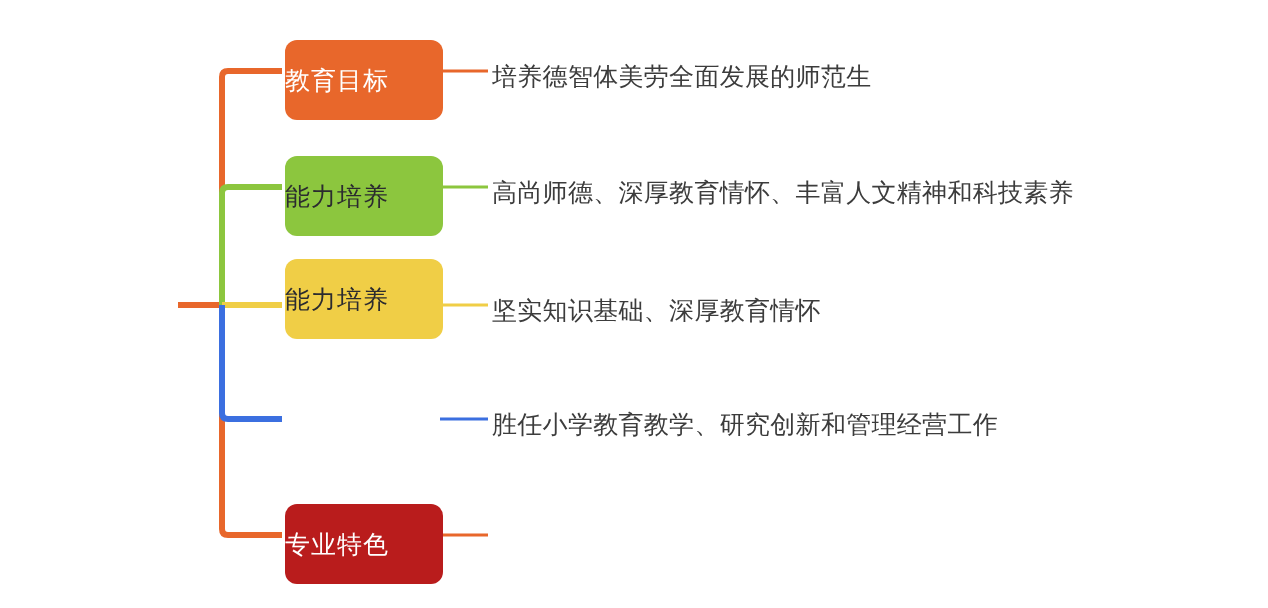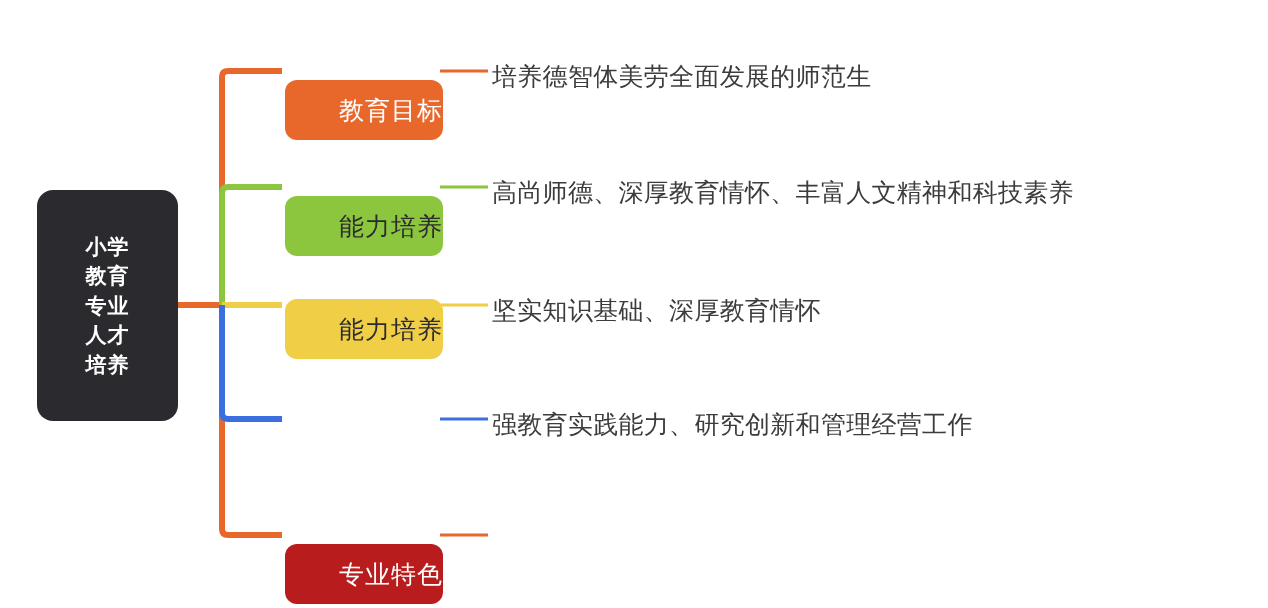--- a/index.html
+++ b/index.html
@@ -49,27 +49,26 @@
     font-weight: bold;
     line-height: 1.40;
     letter-spacing: 1px;
     white-space: nowrap;
   }
 
   
   .branch-node {
     position: absolute;
     width: 158px;
-    height: 60px;
+    height: 80px;
     border-radius: 12px;
     display: flex;
     align-items: center;
-    justify-content: flex-end;
+    justify-content: flex-start;
     z-index: 3;
-    margin-top: 40px;
   }
   .branch-label {
     font-size: 25px;
     font-weight: normal;
     letter-spacing: 1px;
     white-space: nowrap;
   }
 
   
   .leaf-text {
@@ -102,42 +101,35 @@
     <g fill="none" stroke-width="3" stroke-linecap="butt">
 
       <path d="M440,71 L488,71" stroke="#e8672b"></path>
       <path d="M440,187 L488,187" stroke="#8cc63e"></path>
       <path d="M440,305 L488,305" stroke="#f0ce46"></path>
       <path d="M440,419 L488,419" stroke="#3b6fe0"></path>
       <path d="M440,535 L488,535" stroke="#e8672b"></path>
     </g>
   </svg>
 
-  <div class="root-node">
-    <span class="root-line">小学</span>
-    <span class="root-line">教育</span>
-    <span class="root-line">专业</span>
-    <span class="root-line">人才</span>
-    <span class="root-line">培养</span>
-  </div>
 
   <div class="branch-node" style="left:285px; top:40px; background:#e8672b;">
     <span class="branch-label" style="color:#ffffff;">教育目标</span>
   </div>
   <div class="leaf-text" style="left:492px; top:60px;">培养德智体美劳全面发展的师范生</div>
 
   <div class="branch-node" style="left:285px; top:156px; background:#8cc63e;">
     <span class="branch-label" style="color:#2b2b2f;">能力培养</span>
   </div>
   <div class="leaf-text" style="left:492px; top:176px;">高尚师德、深厚教育情怀、丰富人文精神和科技素养</div>
 
   <div class="branch-node" style="left:285px; top:259px; background:#f0ce46;">
     <span class="branch-label" style="color:#2b2b2f;">能力培养</span>
   </div>
   <div class="leaf-text" style="left:492px; top:294px;">坚实知识基础、深厚教育情怀</div>
 
-  <div class="leaf-text" style="left:492px; top:408px;">强教育实践能力、研究创新和管理经营工作</div>
+  <div class="leaf-text" style="left:492px; top:408px;">胜任小学教育教学、研究创新和管理经营工作</div>
 
   <div class="branch-node" style="left:285px; top:504px; background:#b91c1c;">
     <span class="branch-label" style="color:#ffffff;">专业特色</span>
   </div>
 
 </div>
 
 </body></html>

